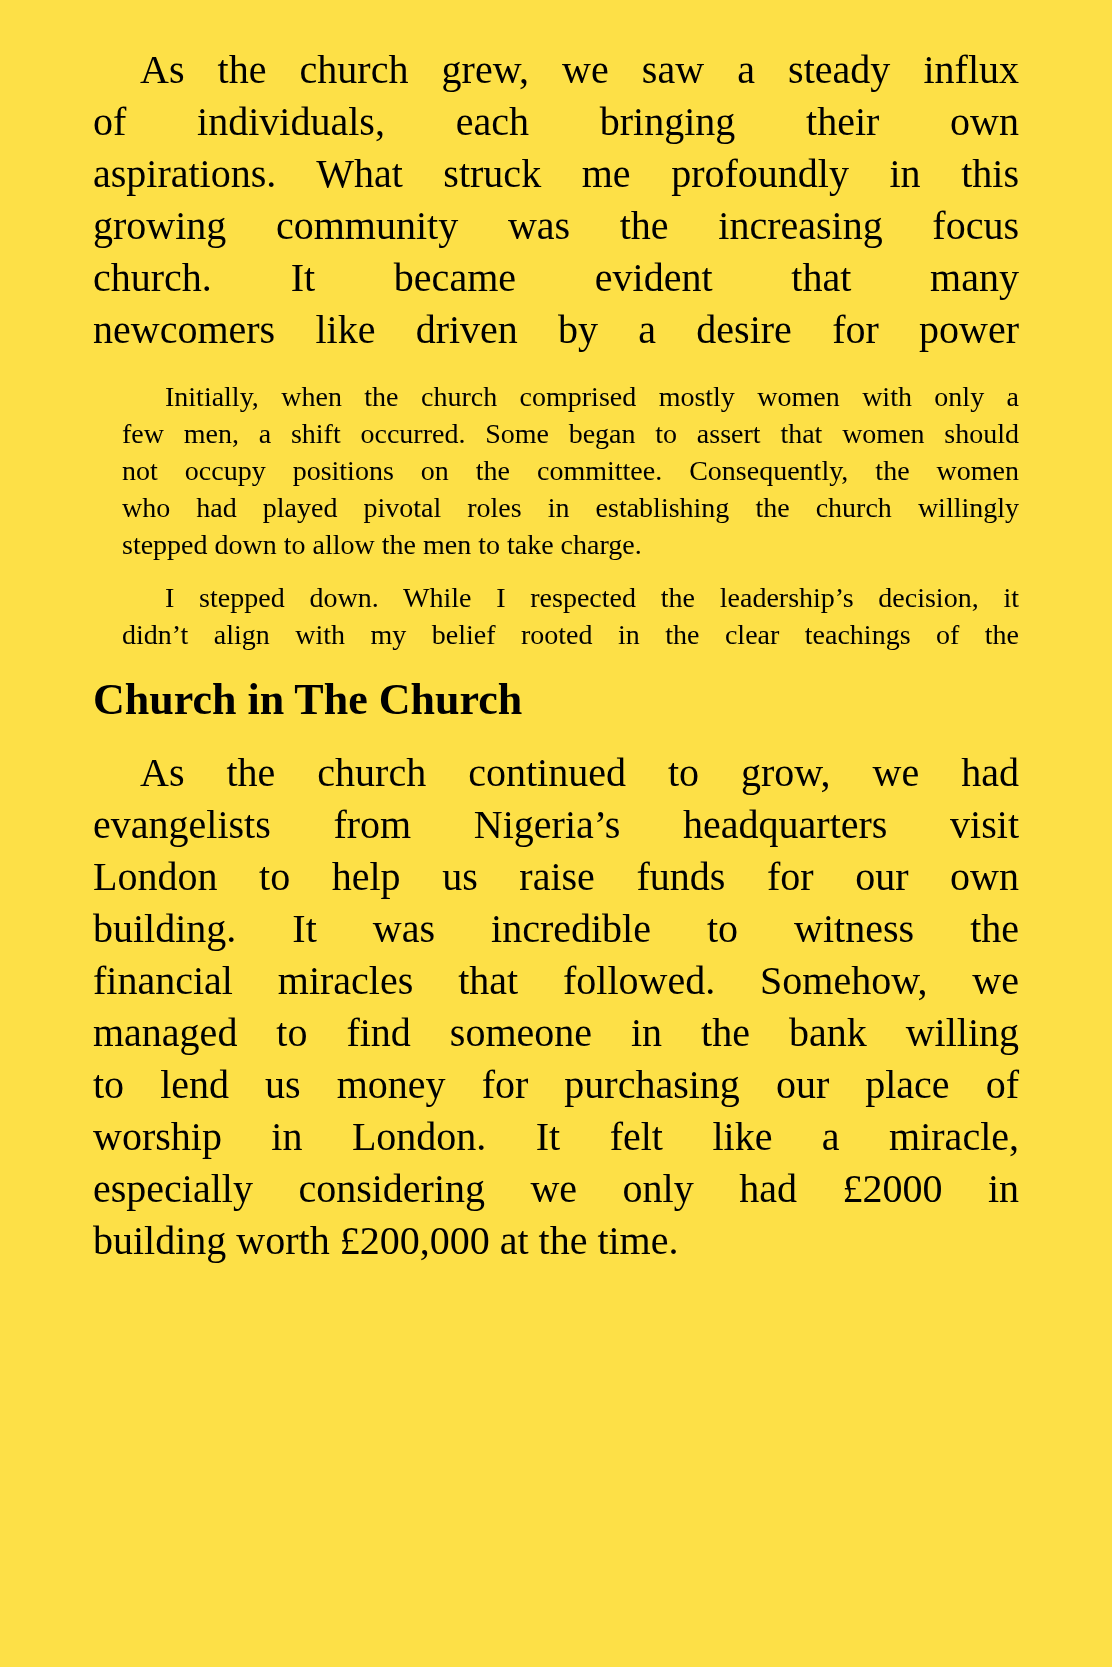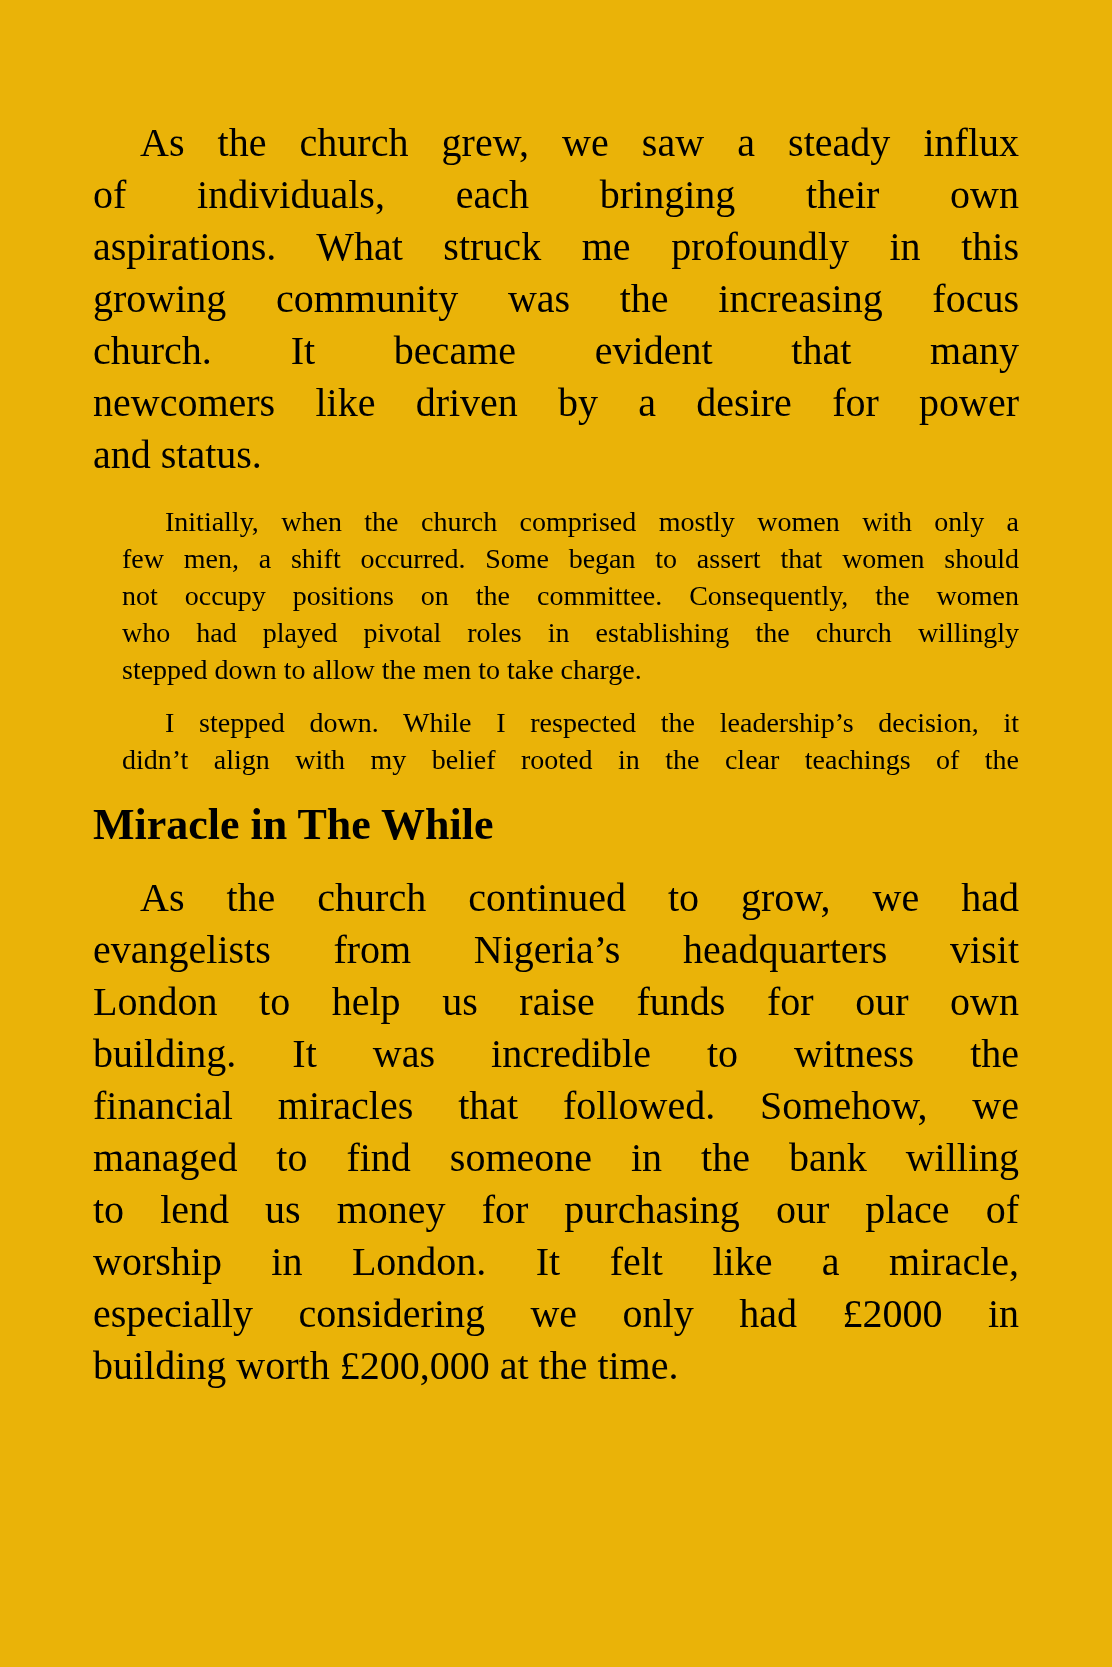--- a/index.html
+++ b/index.html
@@ -11,22 +11,22 @@
     width: 1112px;
     height: 1667px;
     overflow: hidden;
     font-family: "Liberation Serif", serif;
     color: #000000;
   }
   .page {
     box-sizing: border-box;
     width: 1112px;
     height: 1667px;
-    padding: 117px 93px 0 93px;
-    background: #eab308;
+    padding: 44px 93px 0 93px;
+    background: #fde047;
   }
   .para { margin: 0; padding: 0; }
   .ln {
     display: block;
     text-align: justify;
     text-align-last: justify;
   }
   .ln.last {
     text-align: left;
     text-align-last: left;
@@ -58,37 +58,36 @@
 
 <main class="page">
 
   <p class="para large p1">
     <span class="ln first">As the church grew, we saw a steady influx</span>
     <span class="ln">of individuals, each bringing their own</span>
     <span class="ln">aspirations. What struck me profoundly in this</span>
     <span class="ln">growing community was the increasing focus</span>
     <span class="ln">church. It became evident that many</span>
     <span class="ln">newcomers like driven by a desire for power</span>
-    <span class="ln last">and status.</span>
   </p>
 
   <p class="para small p2">
     <span class="ln first">Initially, when the church comprised mostly women with only a</span>
     <span class="ln">few men, a shift occurred. Some began to assert that women should</span>
     <span class="ln">not occupy positions on the committee. Consequently, the women</span>
     <span class="ln">who had played pivotal roles in establishing the church willingly</span>
     <span class="ln last">stepped down to allow the men to take charge.</span>
   </p>
 
   <p class="para small p3">
     <span class="ln first">I stepped down. While I respected the leadership’s decision, it</span>
     <span class="ln">didn’t align with my belief rooted in the clear teachings of the</span>
   </p>
 
-  <h2 class="heading">Miracle in The While</h2>
+  <h2 class="heading">Church in The Church</h2>
 
   <p class="para large p4">
     <span class="ln first">As the church continued to grow, we had</span>
     <span class="ln">evangelists from Nigeria’s headquarters visit</span>
     <span class="ln">London to help us raise funds for our own</span>
     <span class="ln">building. It was incredible to witness the</span>
     <span class="ln">financial miracles that followed. Somehow, we</span>
     <span class="ln">managed to find someone in the bank willing</span>
     <span class="ln">to lend us money for purchasing our place of</span>
     <span class="ln">worship in London. It felt like a miracle,</span>

